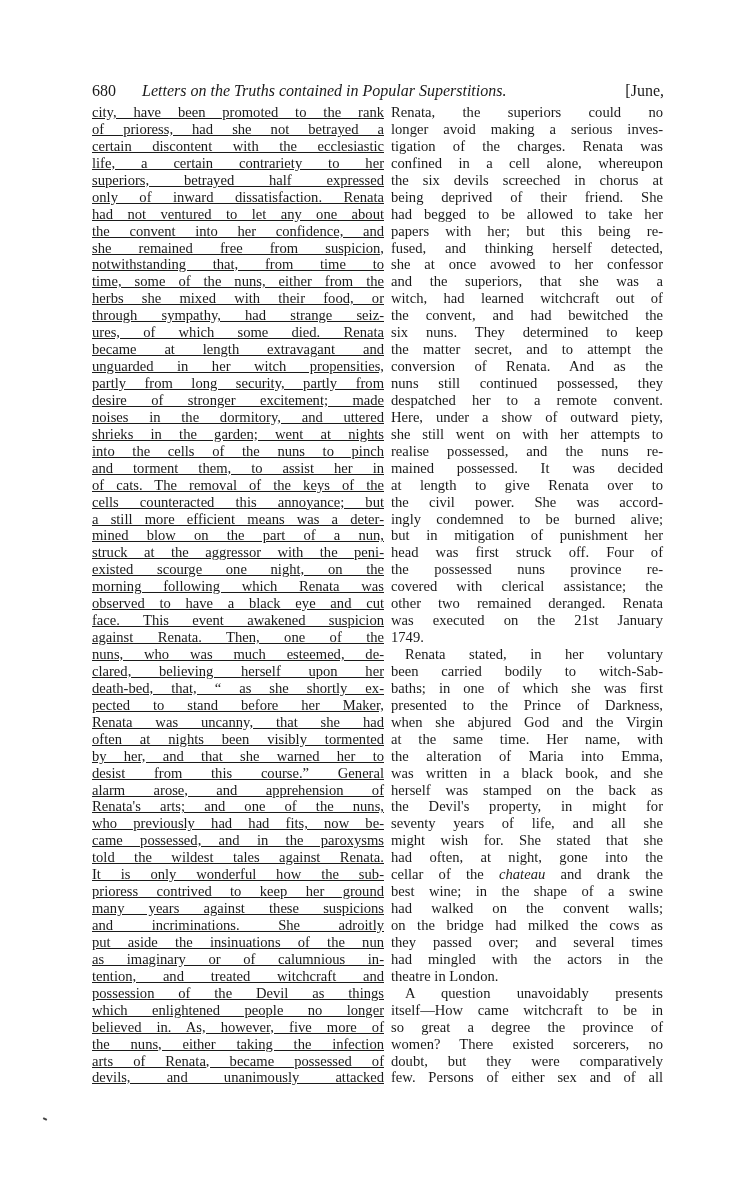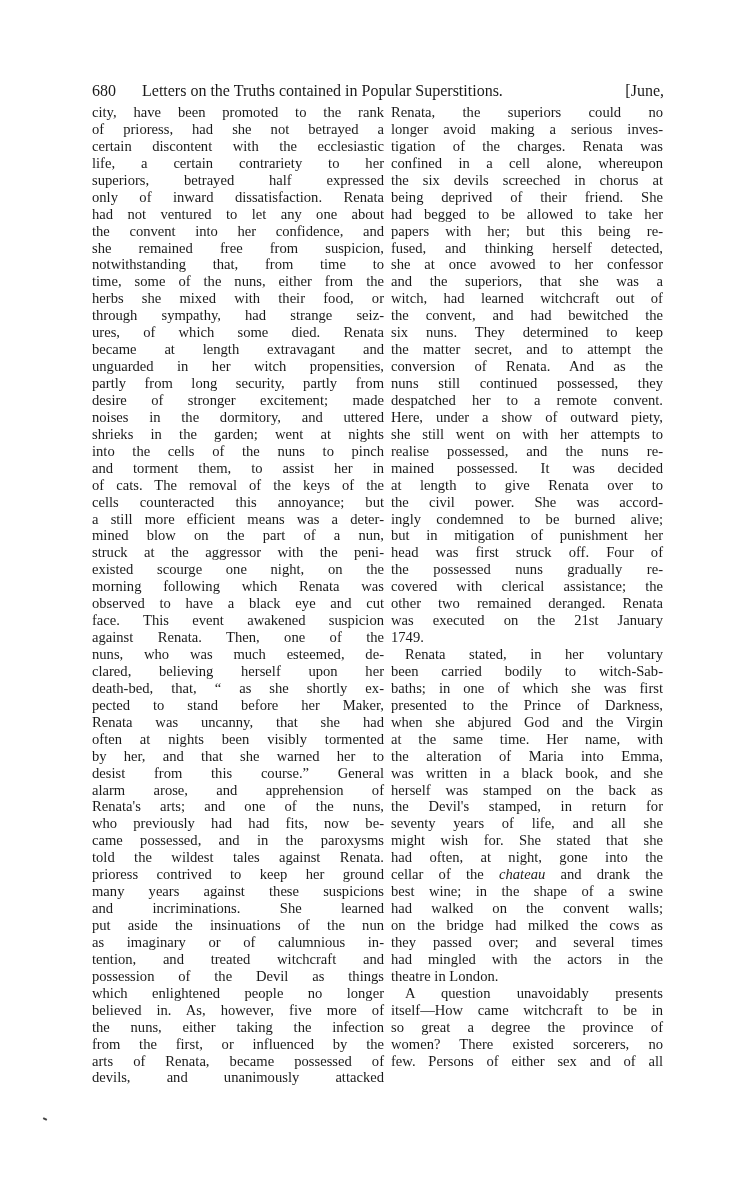--- a/index.html
+++ b/index.html
@@ -31,33 +31,34 @@
     }
     .running-head .folio {
       position: absolute;
       left: 0;
       top: 0;
     }
     .running-head .title {
       position: absolute;
       left: 50px;
       top: 0;
+      font-style: italic;
     }
     .running-head .date {
       position: absolute;
       right: 0;
       top: 0;
     }
     .col {
       position: absolute;
       top: 104px;
       font-size: 14.6px;
       line-height: 16.95px;
     }
-    .col.left { left: 84px; width: 292px; }
+    .col.left { left: 84px; width: 292px; text-decoration: underline; }
     .col.right { left: 383px; width: 272px; }
     .line {
       display: block;
       white-space: nowrap;
       text-align: justify;
       text-align-last: justify;
       height: 16.95px;
       overflow: visible;
     }
     .line.last { text-align-last: left; }
@@ -122,31 +123,31 @@
       <span class="line">pected to stand before her Maker,</span>
       <span class="line">Renata was uncanny, that she had</span>
       <span class="line">often at nights been visibly tormented</span>
       <span class="line">by her, and that she warned her to</span>
       <span class="line">desist from this course.” General</span>
       <span class="line">alarm arose, and apprehension of</span>
       <span class="line">Renata's arts; and one of the nuns,</span>
       <span class="line">who previously had had fits, now be-</span>
       <span class="line">came possessed, and in the paroxysms</span>
       <span class="line">told the wildest tales against Renata.</span>
+      <span class="line">It is only wonderful how the sub-</span>
       <span class="line">prioress contrived to keep her ground</span>
       <span class="line">many years against these suspicions</span>
-      <span class="line">and incriminations. She learned</span>
+      <span class="line">and incriminations. She adroitly</span>
       <span class="line">put aside the insinuations of the nun</span>
       <span class="line">as imaginary or of calumnious in-</span>
       <span class="line">tention, and treated witchcraft and</span>
       <span class="line">possession of the Devil as things</span>
       <span class="line">which enlightened people no longer</span>
       <span class="line">believed in. As, however, five more of</span>
       <span class="line">the nuns, either taking the infection</span>
-      <span class="line">from the first, or influenced by the</span>
       <span class="line">arts of Renata, became possessed of</span>
       <span class="line">devils, and unanimously attacked</span>
     </div>
   <div class="col right" id="col-right">
       <span class="line">Renata, the superiors could no</span>
       <span class="line">longer avoid making a serious inves-</span>
       <span class="line">tigation of the charges. Renata was</span>
       <span class="line">confined in a cell alone, whereupon</span>
       <span class="line">the six devils screeched in chorus at</span>
       <span class="line">being deprived of their friend. She</span>
@@ -164,46 +165,47 @@
       <span class="line">despatched her to a remote convent.</span>
       <span class="line">Here, under a show of outward piety,</span>
       <span class="line">she still went on with her attempts to</span>
       <span class="line">realise possessed, and the nuns re-</span>
       <span class="line">mained possessed. It was decided</span>
       <span class="line">at length to give Renata over to</span>
       <span class="line">the civil power. She was accord-</span>
       <span class="line">ingly condemned to be burned alive;</span>
       <span class="line">but in mitigation of punishment her</span>
       <span class="line">head was first struck off. Four of</span>
-      <span class="line">the possessed nuns gradually re-</span>
+      <span class="line">the possessed nuns province re-</span>
       <span class="line">covered with clerical assistance; the</span>
       <span class="line">other two remained deranged. Renata</span>
       <span class="line">was executed on the 21st January</span>
       <span class="line last">1749.</span>
       <span class="line indent">Renata stated, in her voluntary</span>
       <span class="line">been carried bodily to witch-Sab-</span>
       <span class="line">baths; in one of which she was first</span>
       <span class="line">presented to the Prince of Darkness,</span>
       <span class="line">when she abjured God and the Virgin</span>
       <span class="line">at the same time. Her name, with</span>
       <span class="line">the alteration of Maria into Emma,</span>
       <span class="line">was written in a black book, and she</span>
       <span class="line">herself was stamped on the back as</span>
-      <span class="line">the Devil's stamped, in return for</span>
+      <span class="line">the Devil's property, in might for</span>
       <span class="line">seventy years of life, and all she</span>
       <span class="line">might wish for. She stated that she</span>
       <span class="line">had often, at night, gone into the</span>
       <span class="line">cellar of the <em>chateau</em> and drank the</span>
       <span class="line">best wine; in the shape of a swine</span>
       <span class="line">had walked on the convent walls;</span>
       <span class="line">on the bridge had milked the cows as</span>
       <span class="line">they passed over; and several times</span>
       <span class="line">had mingled with the actors in the</span>
       <span class="line last">theatre in London.</span>
       <span class="line indent">A question unavoidably presents</span>
       <span class="line">itself—How came witchcraft to be in</span>
       <span class="line">so great a degree the province of</span>
       <span class="line">women? There existed sorcerers, no</span>
+      <span class="line">doubt, but they were comparatively</span>
       <span class="line">few. Persons of either sex and of all</span>
     </div>
 
   <div class="stray-mark"></div>
 </div>
 
 </body></html>

